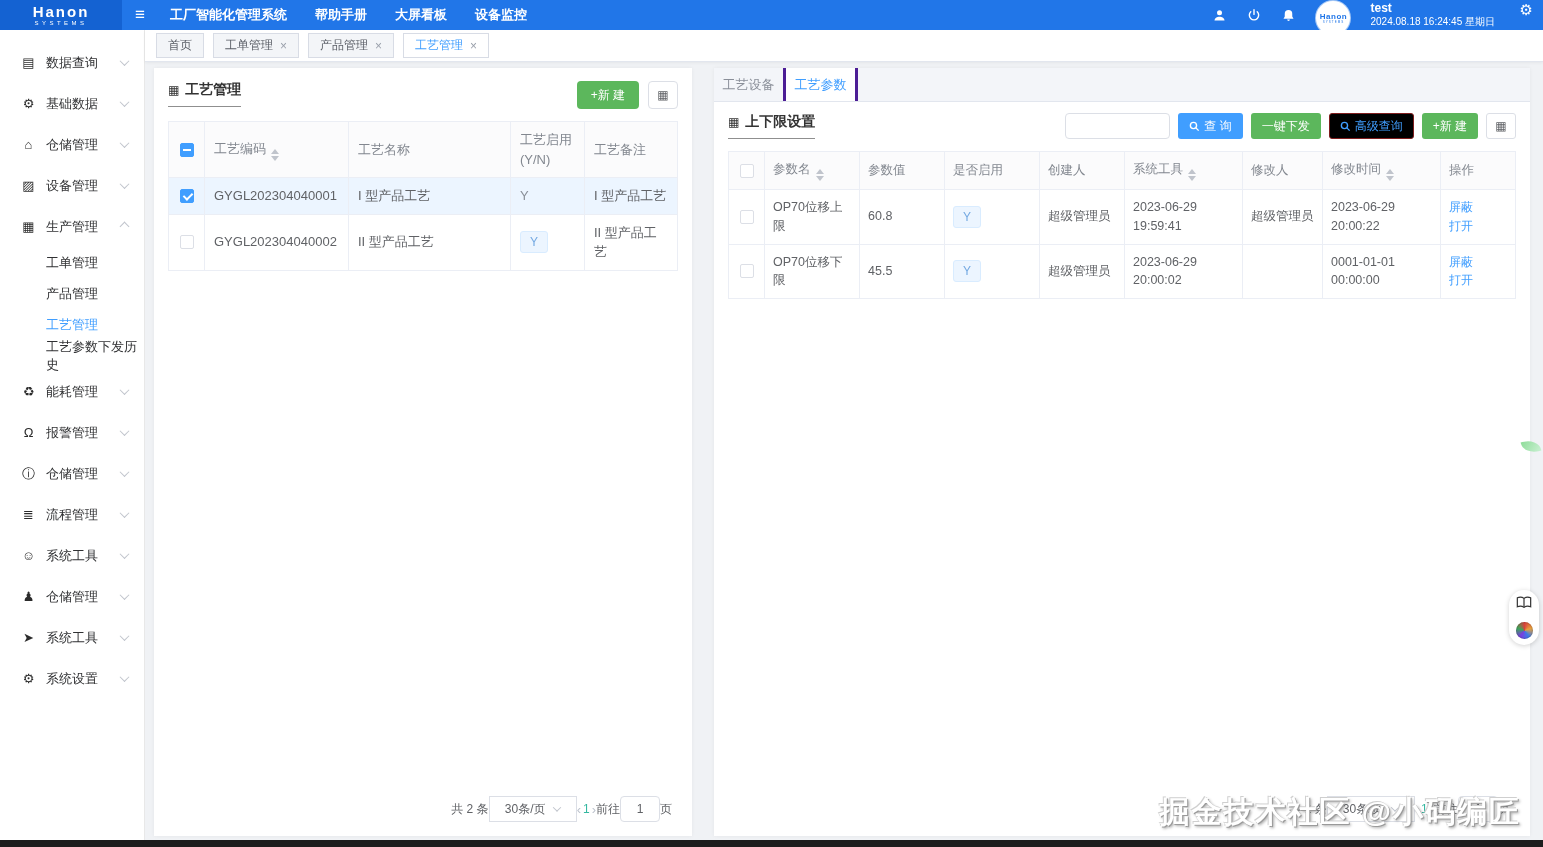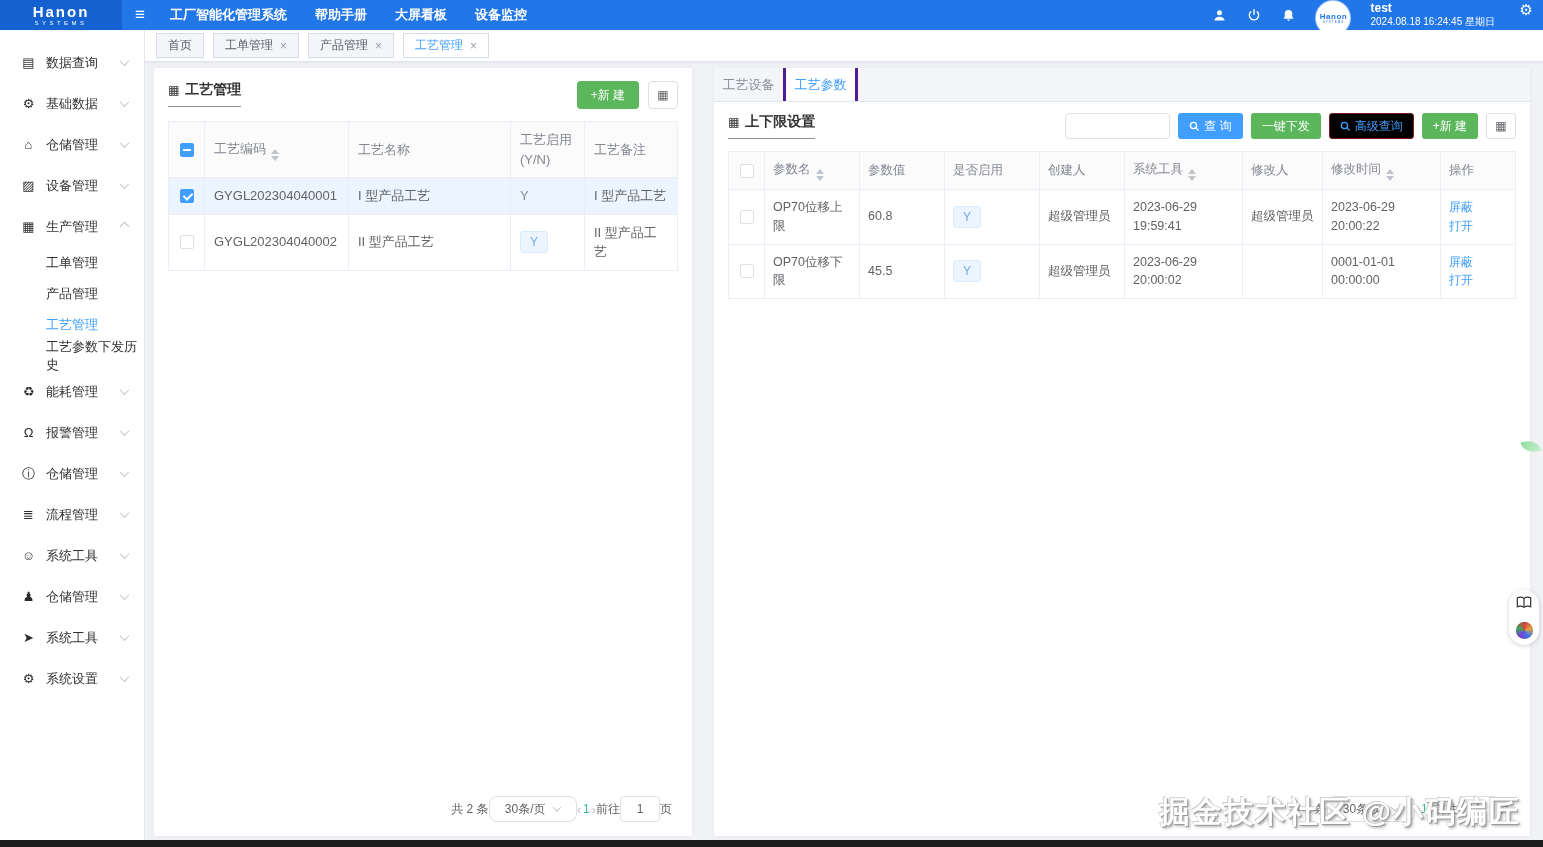--- a/index.html
+++ b/index.html
@@ -75,21 +75,21 @@
   .sort .up{border-bottom:5px solid #c0c4cc;margin-bottom:2px}
   .sort .dn{border-top:5px solid #c0c4cc}
   .tag{display:inline-block;background:#ecf5ff;border:1px solid #d9ecff;color:#74a9e2;font-size:12px;line-height:1;padding:4px 9px;border-radius:3px}
   .plainY{color:#8a9099}
   .oplink{color:#409eff;font-size:12px;cursor:pointer;margin-right:9px;white-space:nowrap}
   .rt{font-size:12.5px}
   .rt th,.rt td{padding:8px 8px}
 
   
   .pag{margin-top:auto;display:flex;align-items:center;justify-content:flex-end;font-size:12px;color:#606266;padding:10px 6px 6px}
-  .psize{width:88px;height:26px;border:1px solid #dcdfe6;border-radius:8px;display:inline-flex;align-items:center;justify-content:center;gap:9px;color:#606266;cursor:pointer;background:#fff}
+  .psize{width:88px;height:26px;border:1px solid #dcdfe6;border-radius:0;display:inline-flex;align-items:center;justify-content:center;gap:9px;color:#606266;cursor:pointer;background:#fff}
   .dchev{width:6px;height:6px;border-right:1.2px solid #c0c4cc;border-bottom:1.2px solid #c0c4cc;transform:rotate(45deg) translate(-1px,-1px)}
   .arr{color:#bcc2cc;font-size:13px;cursor:pointer}
   .pnum{color:#35b8a0;font-size:12px;cursor:pointer;padding:0 2px}
   .goto-input{width:40px;height:26px;border:1px solid #dcdfe6;border-radius:4px;text-align:center;font-size:12px;color:#606266;font-family:inherit}
 
   
   .rtabs{height:34px;background:#f3f5f9;border-bottom:1px solid #e2e6ee;display:flex}
   .rtab{width:72px;display:flex;align-items:center;justify-content:center;font-size:13px;color:#8a8f99;border-right:3px solid #4c1d95;cursor:pointer}
   .rtab.active{background:#fff;color:#409eff}
   .rbody{flex:1;display:flex;flex-direction:column;padding:11px 14px 8px;min-height:0}

